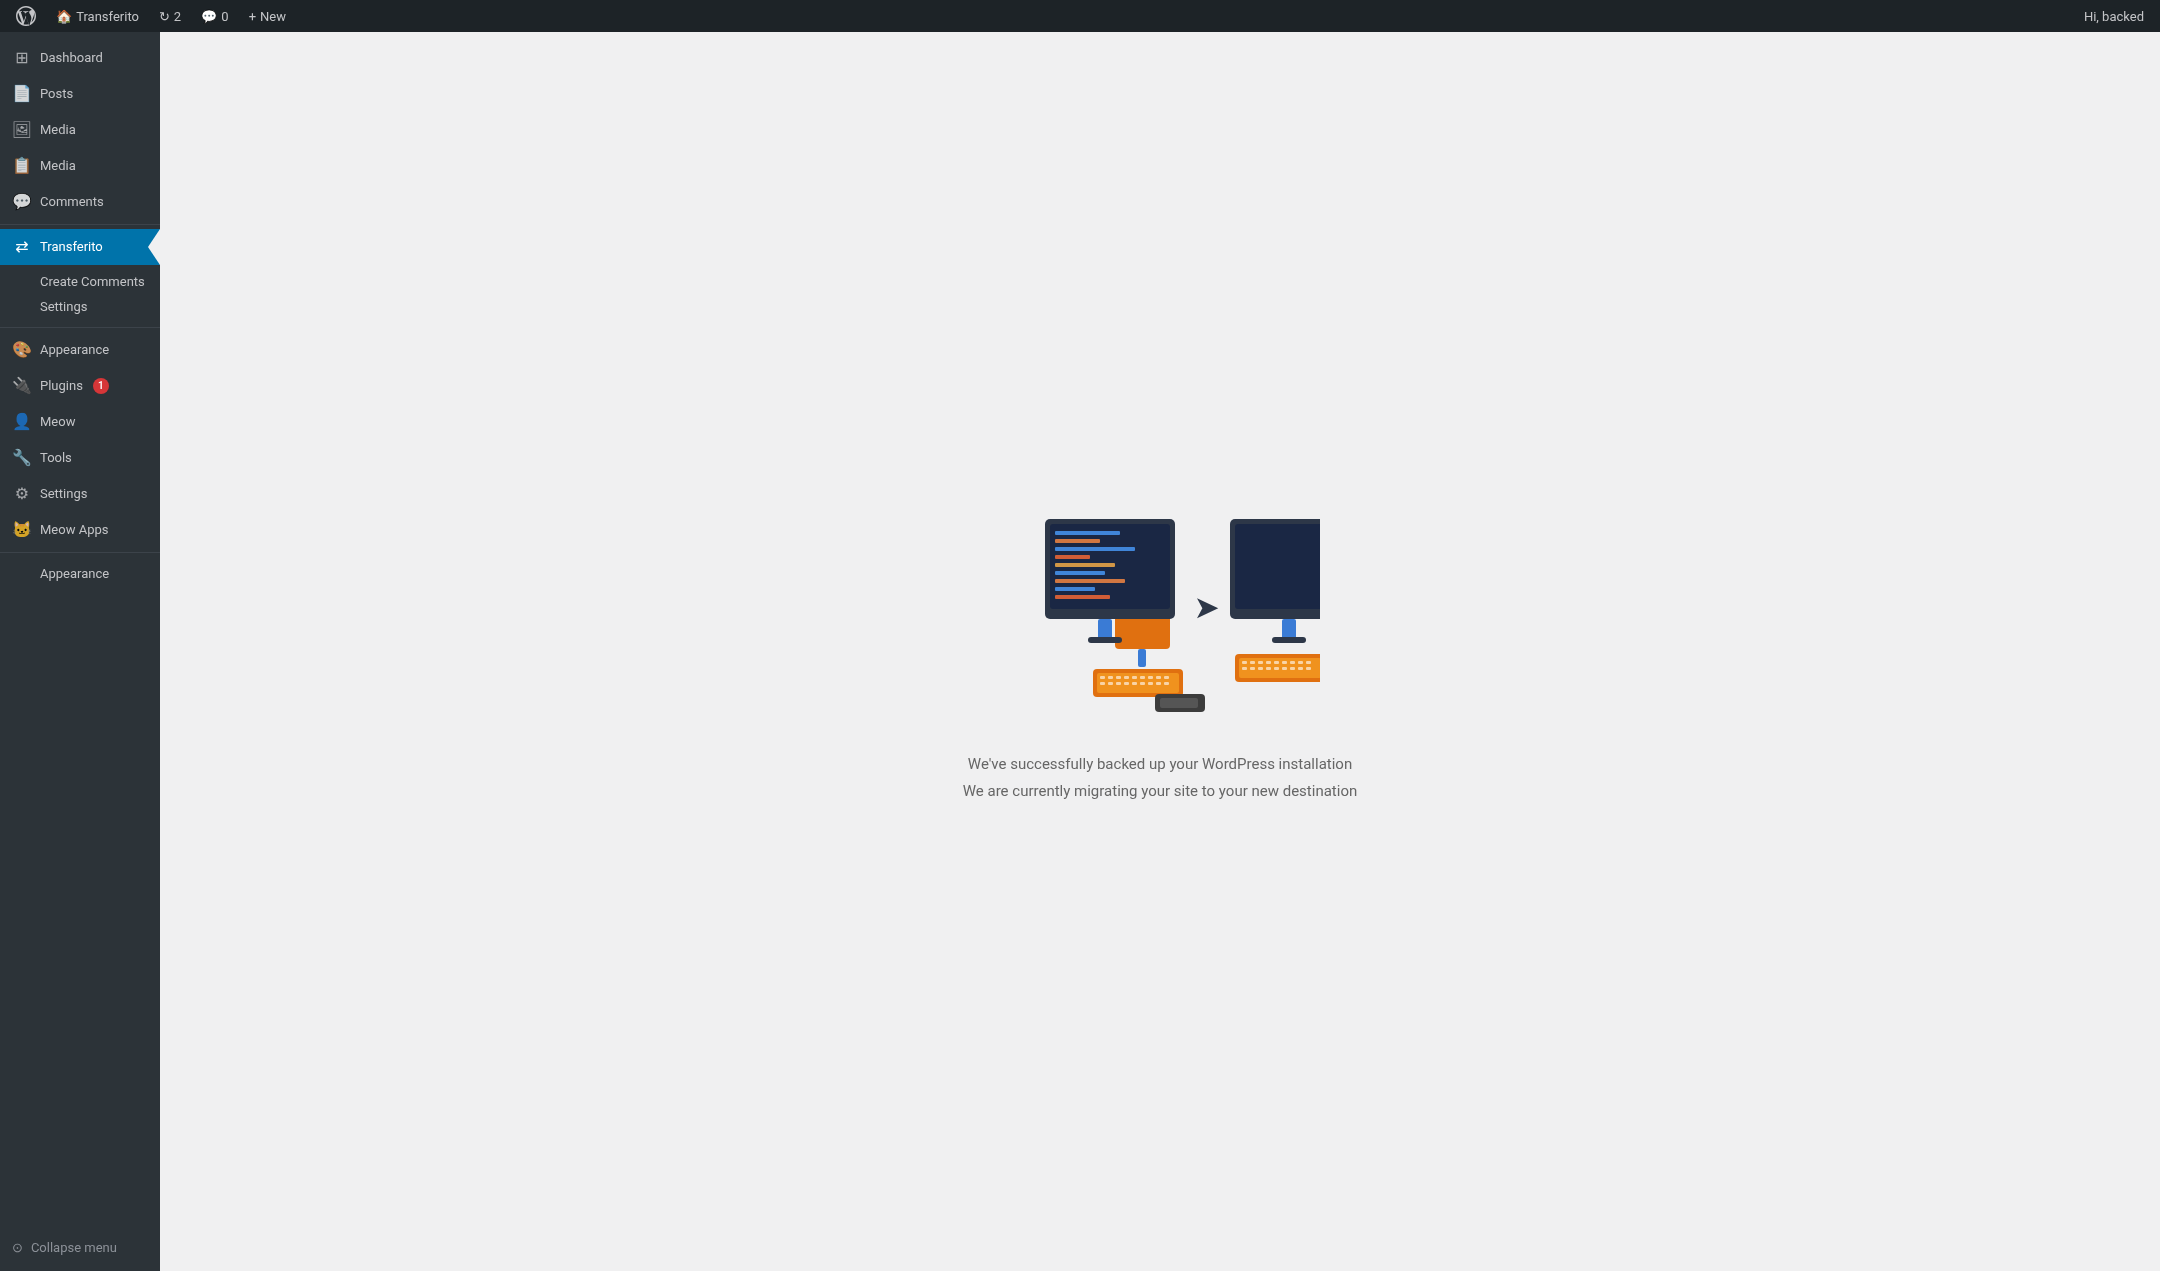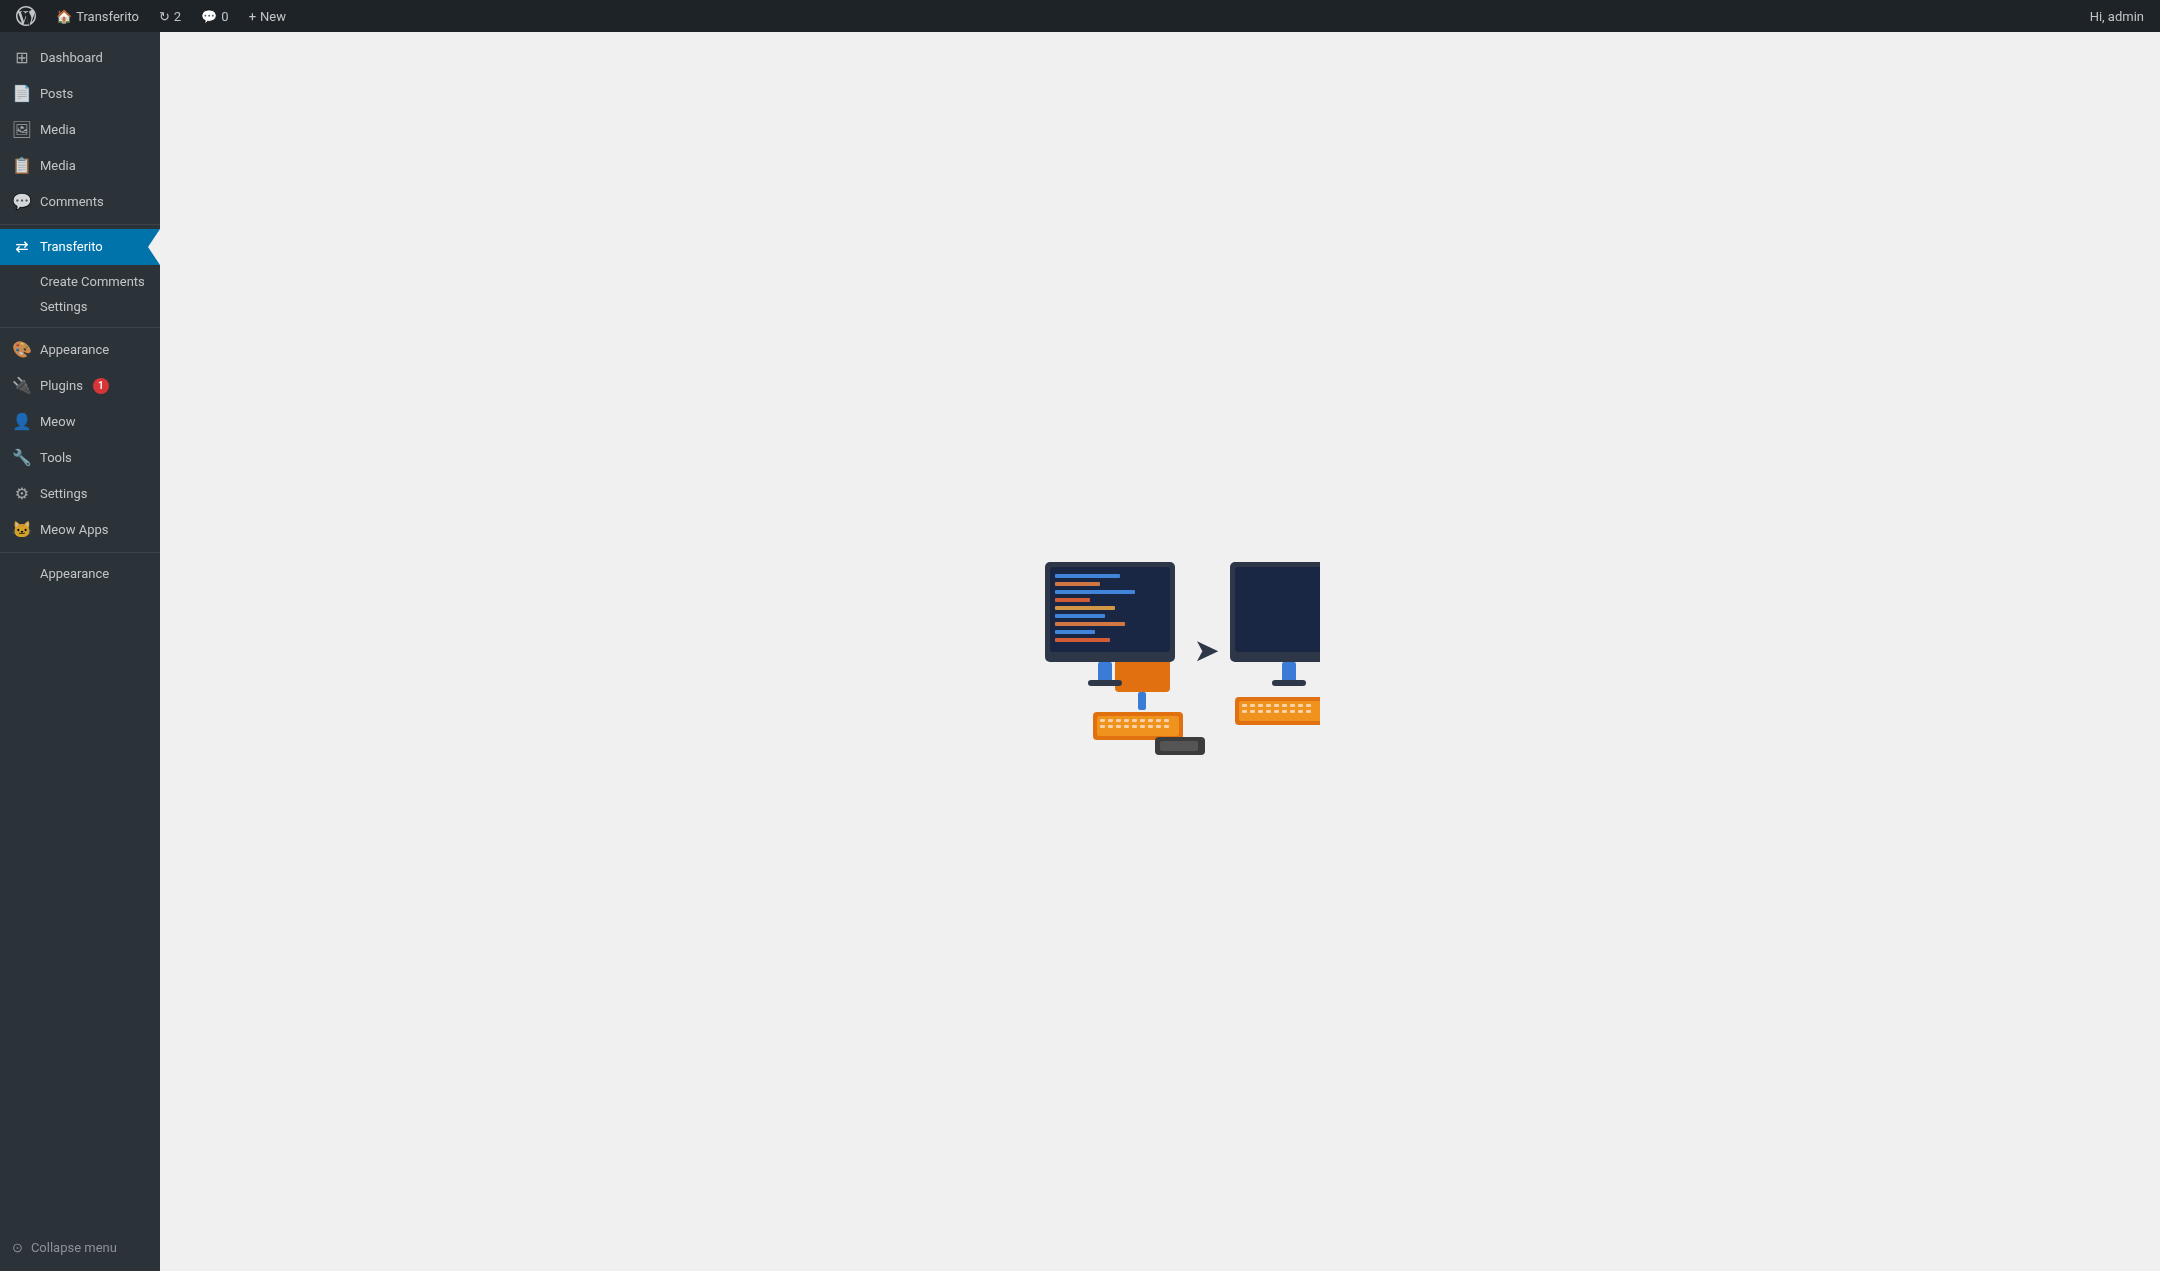--- a/index.html
+++ b/index.html
@@ -157,21 +157,21 @@
       <span>💬</span>
       <span>0</span>
     </div>
     <div class="adminbar-item">
       <span>+</span>
       <span>New</span>
     </div>
   </div>
   <div class="adminbar-right">
     <div class="adminbar-item">
-      <span>Hi, admin</span>
+      <span>Hi, backed</span>
     </div>
   </div>
 </div>
 
 <div class="layout">
 
   <nav id="adminmenu">
 
     <div class="menu-item">
       <span class="menu-icon">⊞</span>
@@ -343,17 +343,21 @@
           <rect x="258" y="168" width="5" height="3" rx="1" fill="#fff" opacity="0.6"></rect>
           <rect x="266" y="168" width="5" height="3" rx="1" fill="#fff" opacity="0.6"></rect>
           <rect x="274" y="168" width="5" height="3" rx="1" fill="#fff" opacity="0.6"></rect>
           <rect x="282" y="168" width="5" height="3" rx="1" fill="#fff" opacity="0.6"></rect>
           <rect x="290" y="168" width="5" height="3" rx="1" fill="#fff" opacity="0.6"></rect>
           <rect x="298" y="168" width="5" height="3" rx="1" fill="#fff" opacity="0.6"></rect>
           <rect x="306" y="168" width="5" height="3" rx="1" fill="#fff" opacity="0.6"></rect>
         </svg>
       </div>
 
+      <div class="migration-text">
+        <p>We've successfully backed up your WordPress installation</p>
+        <p>We are currently migrating your site to your new destination</p>
+      </div>
 
     </div>
   </main>
 
 </div>
 
 </body></html>

